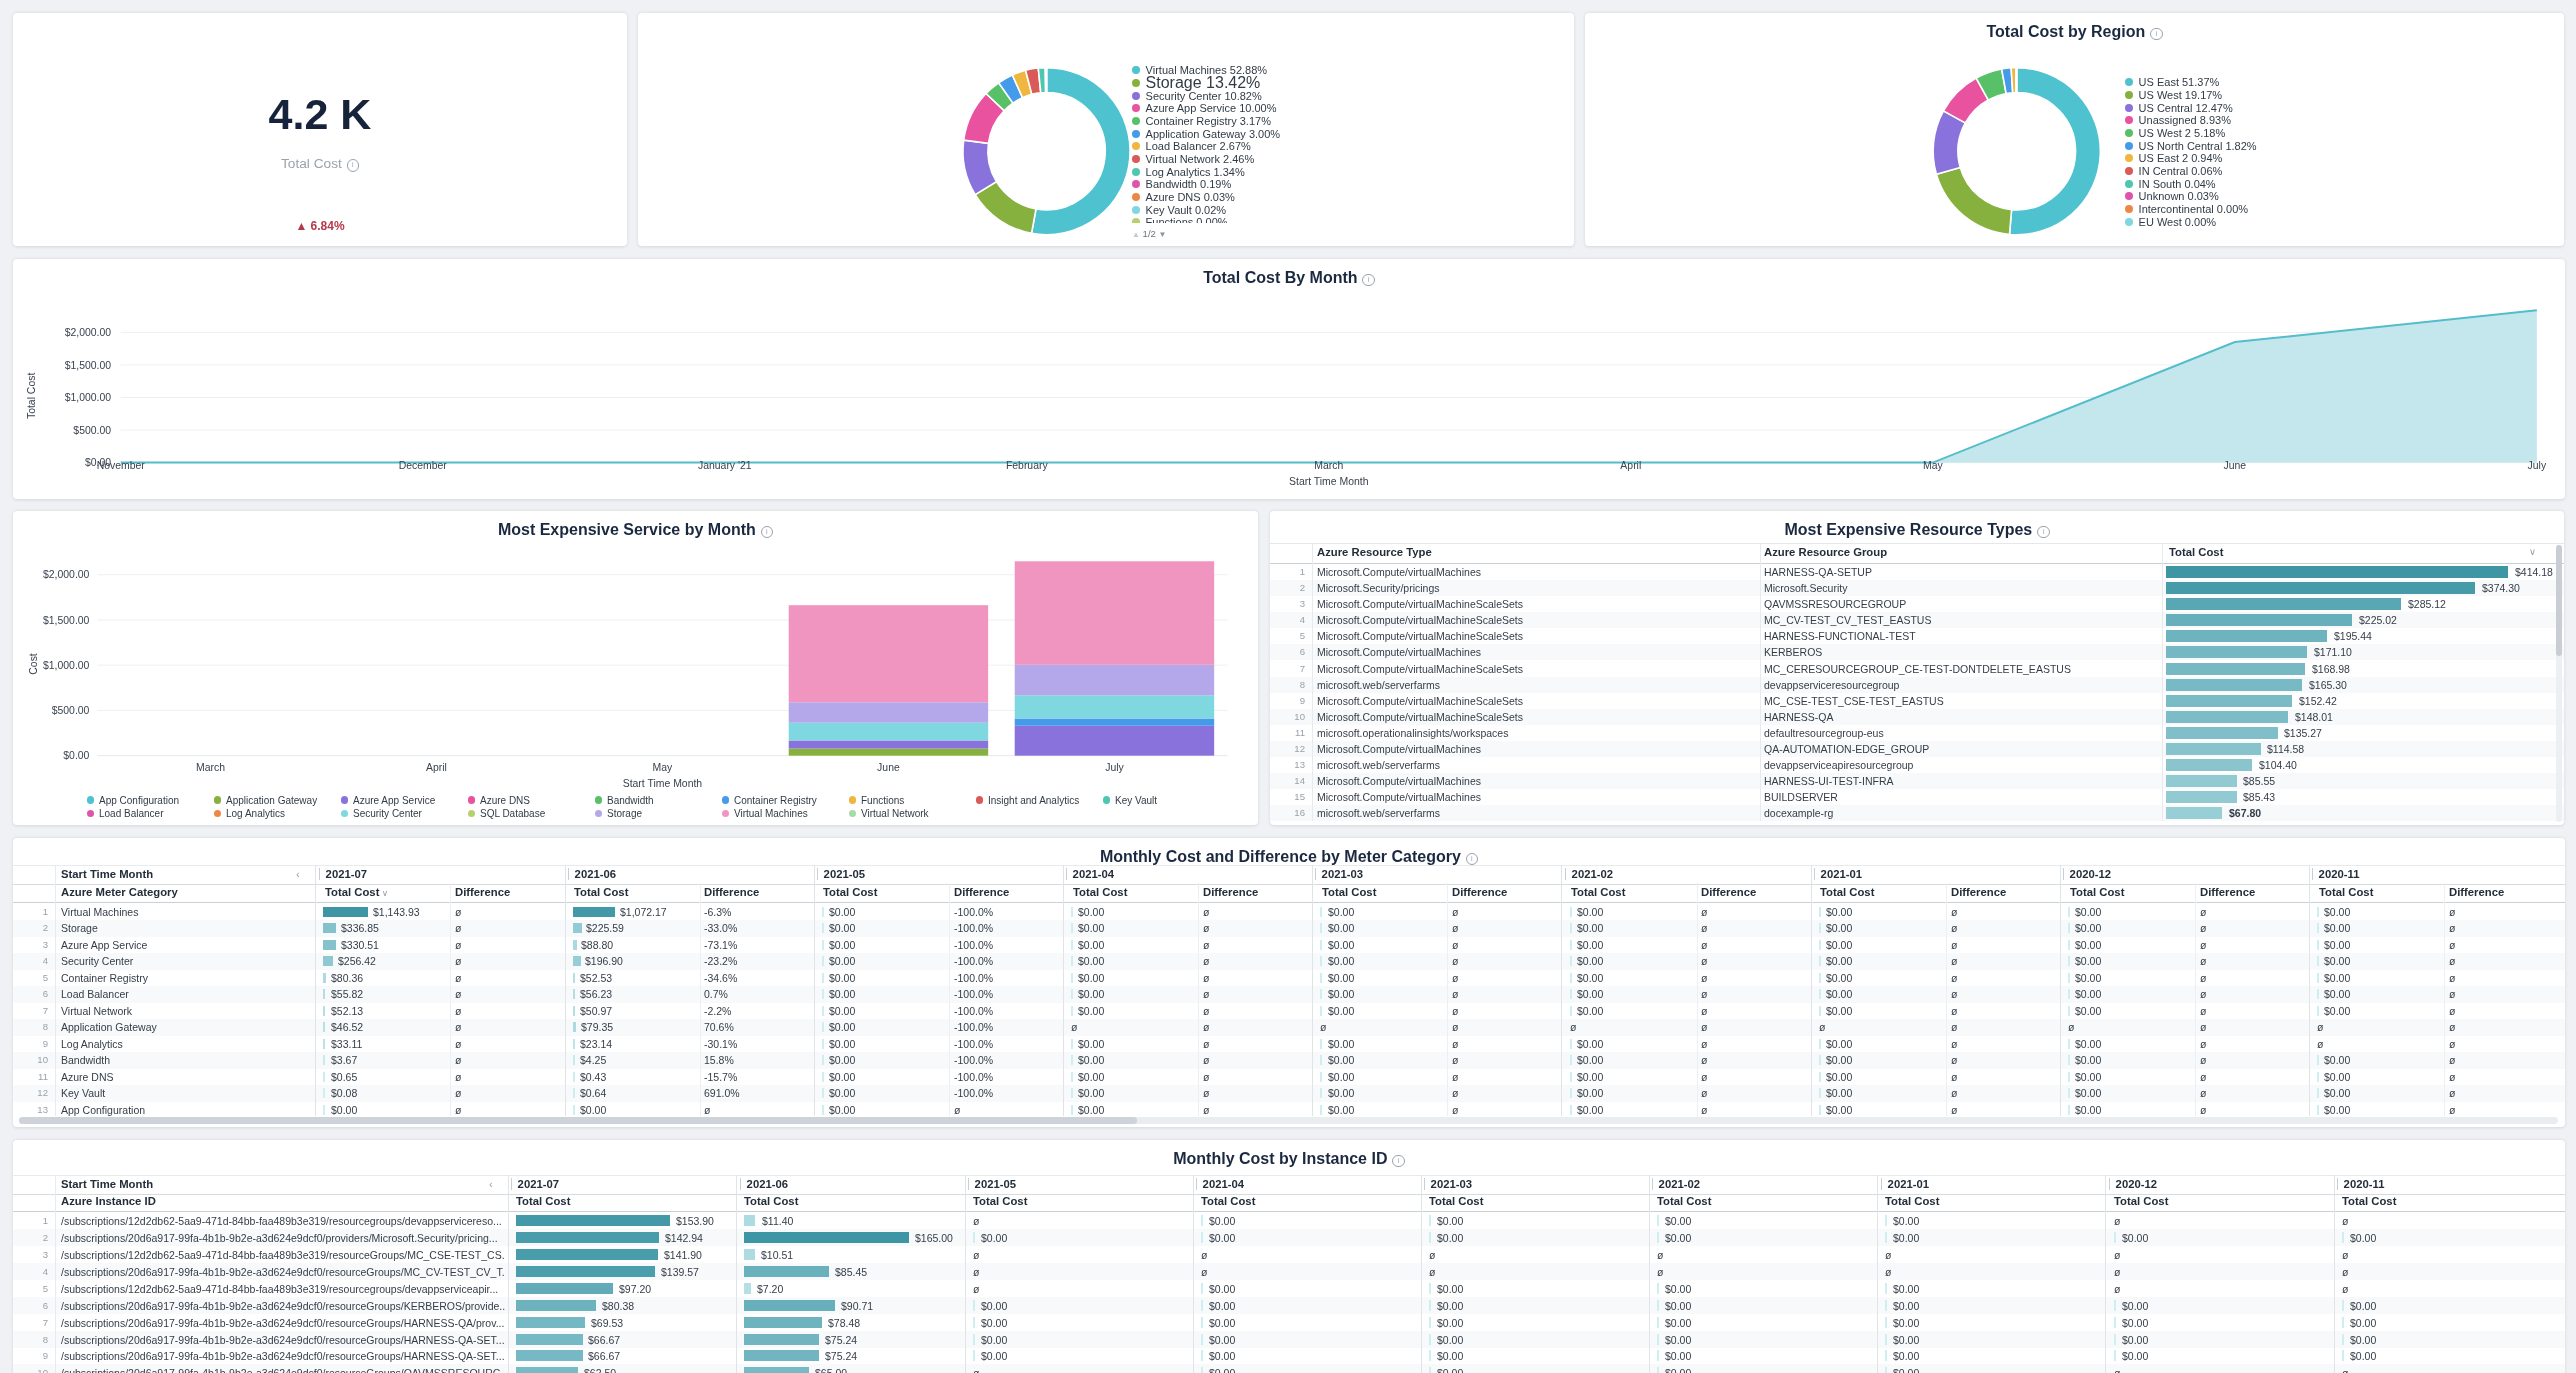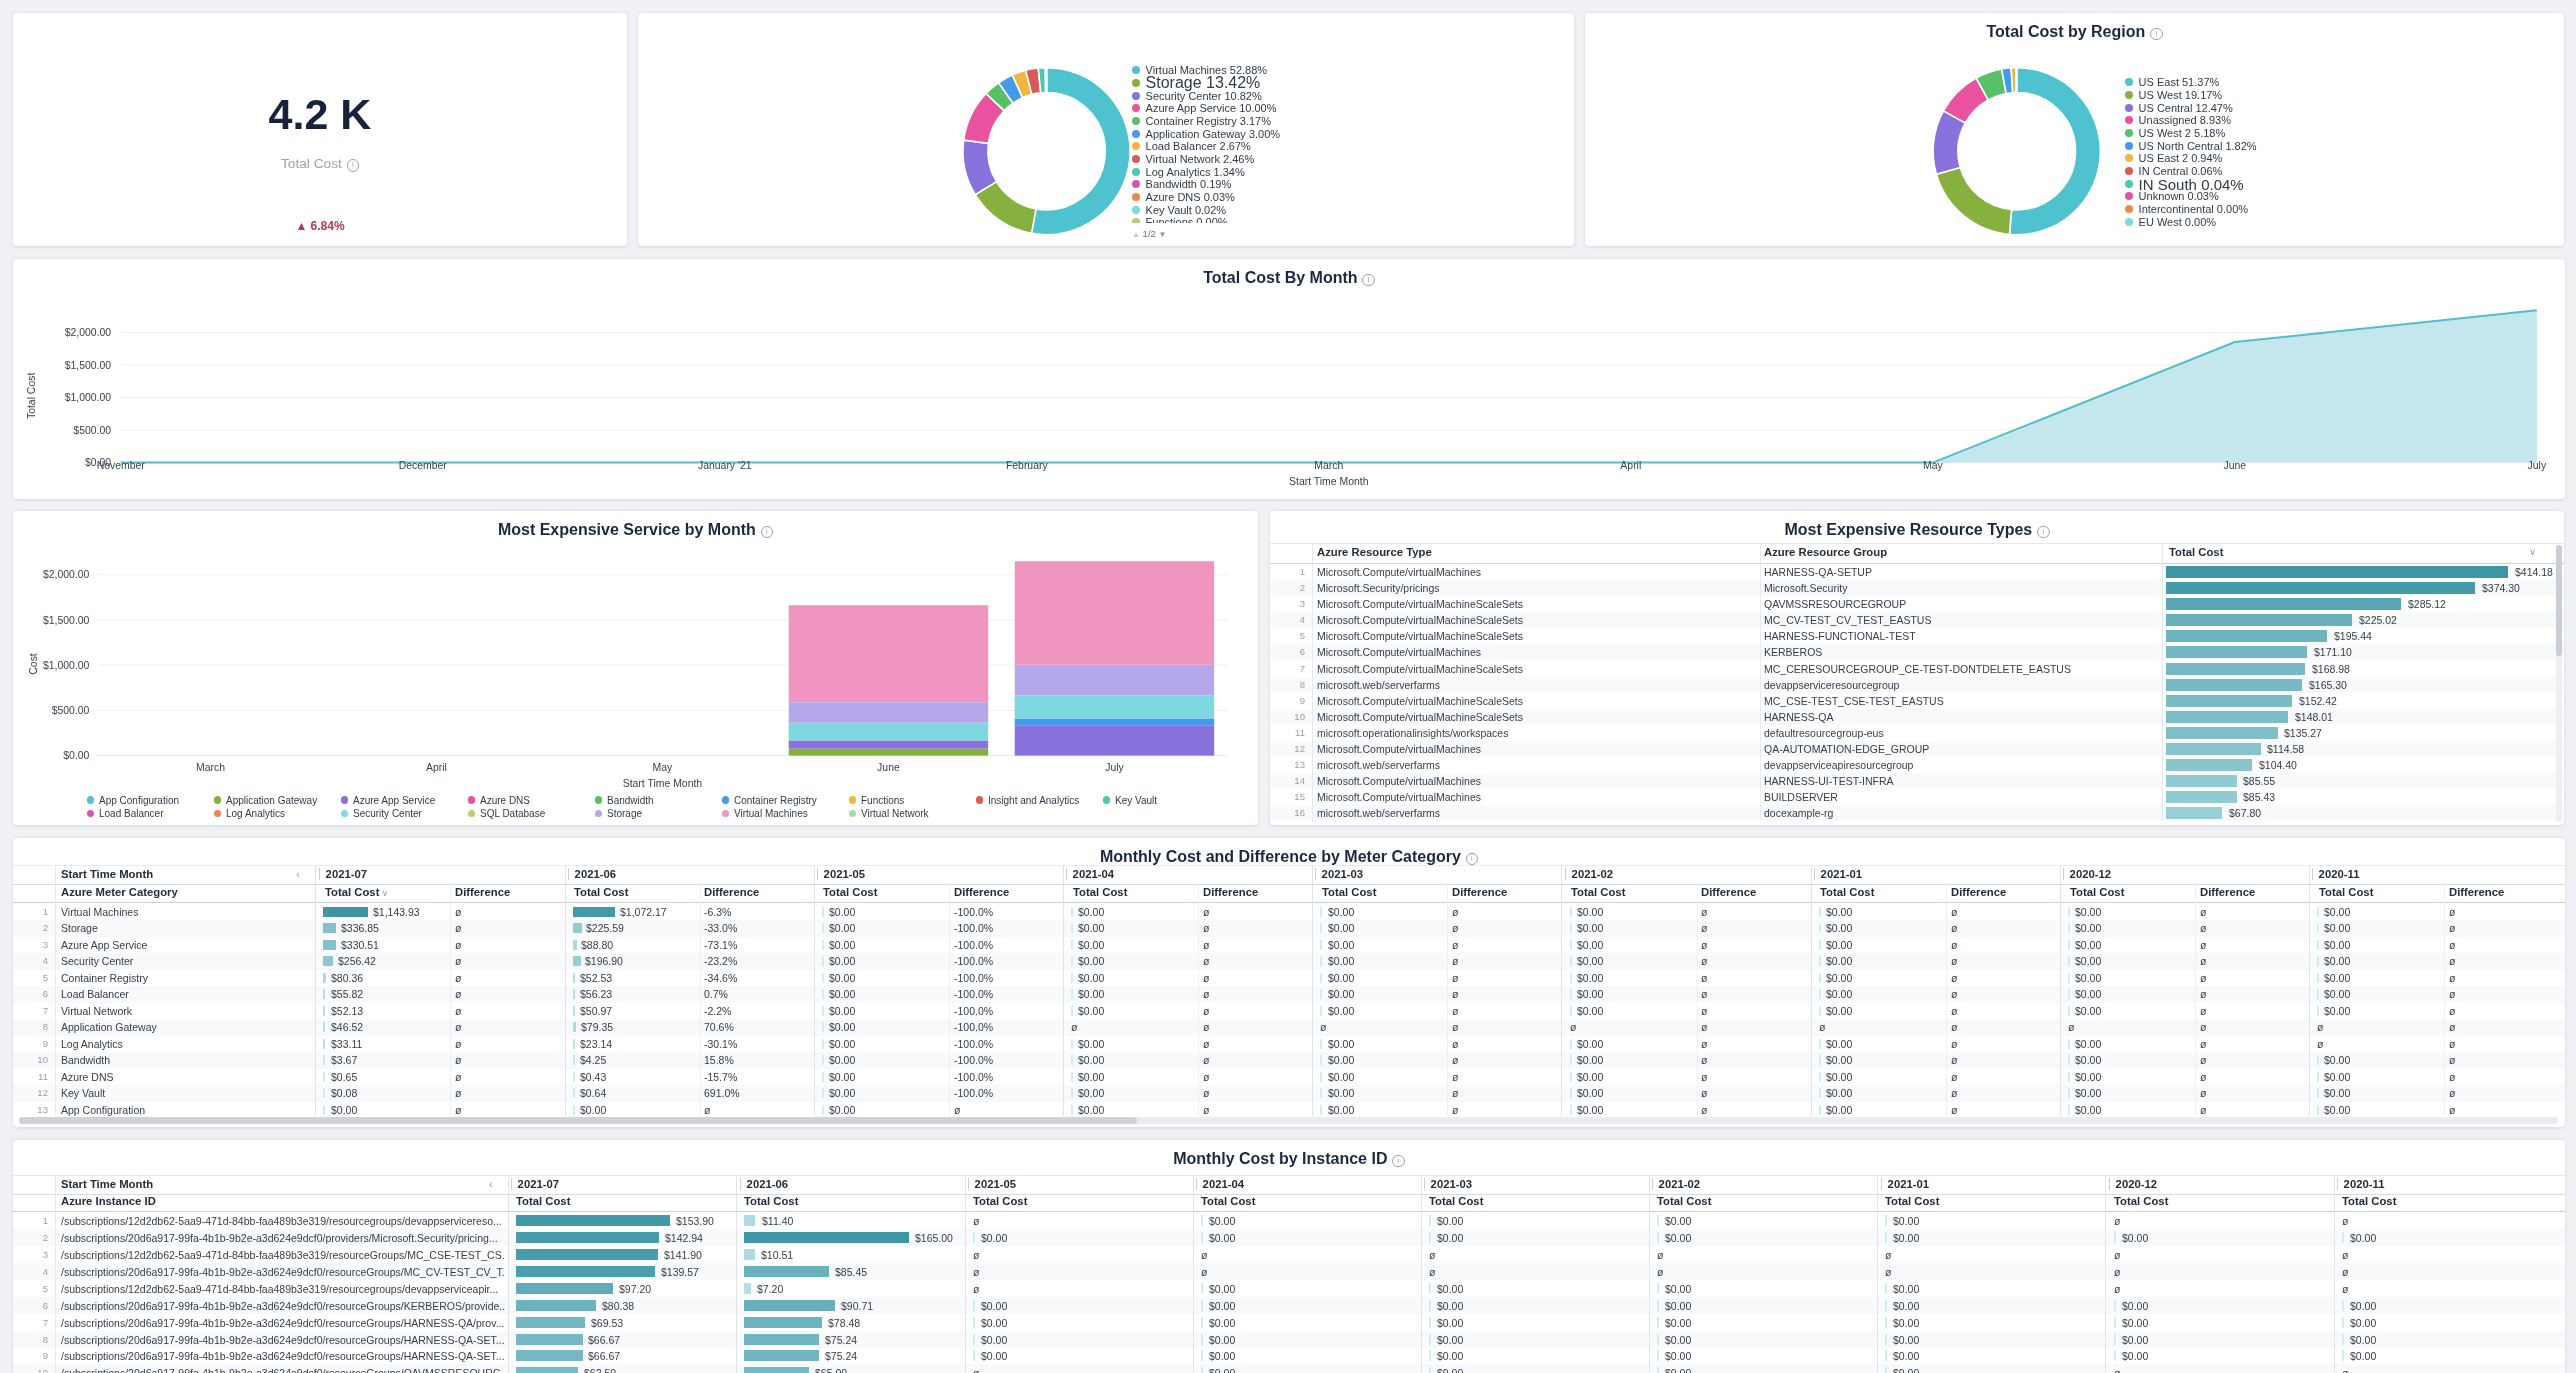--- a/index.html
+++ b/index.html
@@ -152,21 +152,21 @@
         <div style="left: 0px; top: 76px; height: 12.7px; display: flex; align-items: center; position: absolute;">
           <span style="display: inline-block; width: 8px; height: 8px; border-radius: 4px; background: rgb(239, 183, 63); margin-right: 5.6px; flex: 0 0 auto;"></span>
           <span style="font-size: 11px; color: rgb(49, 59, 70); white-space: nowrap;">US East 2 0.94%</span>
         </div>
         <div style="left: 0px; top: 89px; height: 12.7px; display: flex; align-items: center; position: absolute;">
           <span style="display: inline-block; width: 8px; height: 8px; border-radius: 4px; background: rgb(217, 90, 87); margin-right: 5.6px; flex: 0 0 auto;"></span>
           <span style="font-size: 11px; color: rgb(49, 59, 70); white-space: nowrap;">IN Central 0.06%</span>
         </div>
         <div style="left: 0px; top: 102px; height: 12.7px; display: flex; align-items: center; position: absolute;">
           <span style="display: inline-block; width: 8px; height: 8px; border-radius: 4px; background: rgb(78, 199, 174); margin-right: 5.6px; flex: 0 0 auto;"></span>
-          <span style="font-size: 15px; color: rgb(49, 59, 70); white-space: nowrap;">IN South 0.04%</span>
+          <span style="font-size: 11px; color: rgb(49, 59, 70); white-space: nowrap;">IN South 0.04%</span>
         </div>
         <div style="left: 0px; top: 114px; height: 12.7px; display: flex; align-items: center; position: absolute;">
           <span style="display: inline-block; width: 8px; height: 8px; border-radius: 4px; background: rgb(221, 85, 168); margin-right: 5.6px; flex: 0 0 auto;"></span>
           <span style="font-size: 11px; color: rgb(49, 59, 70); white-space: nowrap;">Unknown 0.03%</span>
         </div>
         <div style="left: 0px; top: 127px; height: 12.7px; display: flex; align-items: center; position: absolute;">
           <span style="display: inline-block; width: 8px; height: 8px; border-radius: 4px; background: rgb(238, 135, 70); margin-right: 5.6px; flex: 0 0 auto;"></span>
           <span style="font-size: 11px; color: rgb(49, 59, 70); white-space: nowrap;">Intercontinental 0.00%</span>
         </div>
         <div style="left: 0px; top: 140px; height: 12.7px; display: flex; align-items: center; position: absolute;">
@@ -416,21 +416,21 @@
           <div class="cellv" style="position: absolute; left: 47px; top: 2.4px; width: 438px; overflow: hidden; white-space: nowrap;">Microsoft.Compute/virtualMachines</div>
           <div class="cellv" style="position: absolute; left: 494px; top: 2.4px; width: 396px; overflow: hidden; white-space: nowrap;">BUILDSERVER</div>
           <div style="position: absolute; left: 896px; top: 2px; width: 71px; height: 12px; background: rgb(145, 202, 210);"></div>
           <div class="cellv" style="position: absolute; left: 973px; top: 2.4px;">$85.43</div>
         </div>
         <div style="position: absolute; left: 0px; top: 294px; width: 1294px; height: 16px; background: rgb(247, 249, 250);">
           <div class="numcol" style="position: absolute; left: 0px; top: 2.4px; width: 35px;">16</div>
           <div class="cellv" style="position: absolute; left: 47px; top: 2.4px; width: 438px; overflow: hidden; white-space: nowrap;">microsoft.web/serverfarms</div>
           <div class="cellv" style="position: absolute; left: 494px; top: 2.4px; width: 396px; overflow: hidden; white-space: nowrap;">docexample-rg</div>
           <div style="position: absolute; left: 896px; top: 2px; width: 56px; height: 12px; background: rgb(152, 206, 214);"></div>
-          <div class="cellv" style="position: absolute; left: 959px; top: 2.4px;">$67.80</div>
+          <div class="cellv" style="position: absolute; left: 959px; top: 2.4px; font-weight: bold;">$67.80</div>
         </div>
         <div style="position: absolute; left: 42px; top: 32px; width: 0.8px; height: 278px; background: rgb(231, 234, 238);"></div>
         <div style="position: absolute; left: 490px; top: 32px; width: 0.8px; height: 278px; background: rgb(231, 234, 238);"></div>
         <div style="position: absolute; left: 892px; top: 32px; width: 0.8px; height: 278px; background: rgb(231, 234, 238);"></div>
       </div>
   <div class="scrolly" style="right:2.4px;top:34px;height:277px;">
         <div></div>
       </div>
 </div>
 

